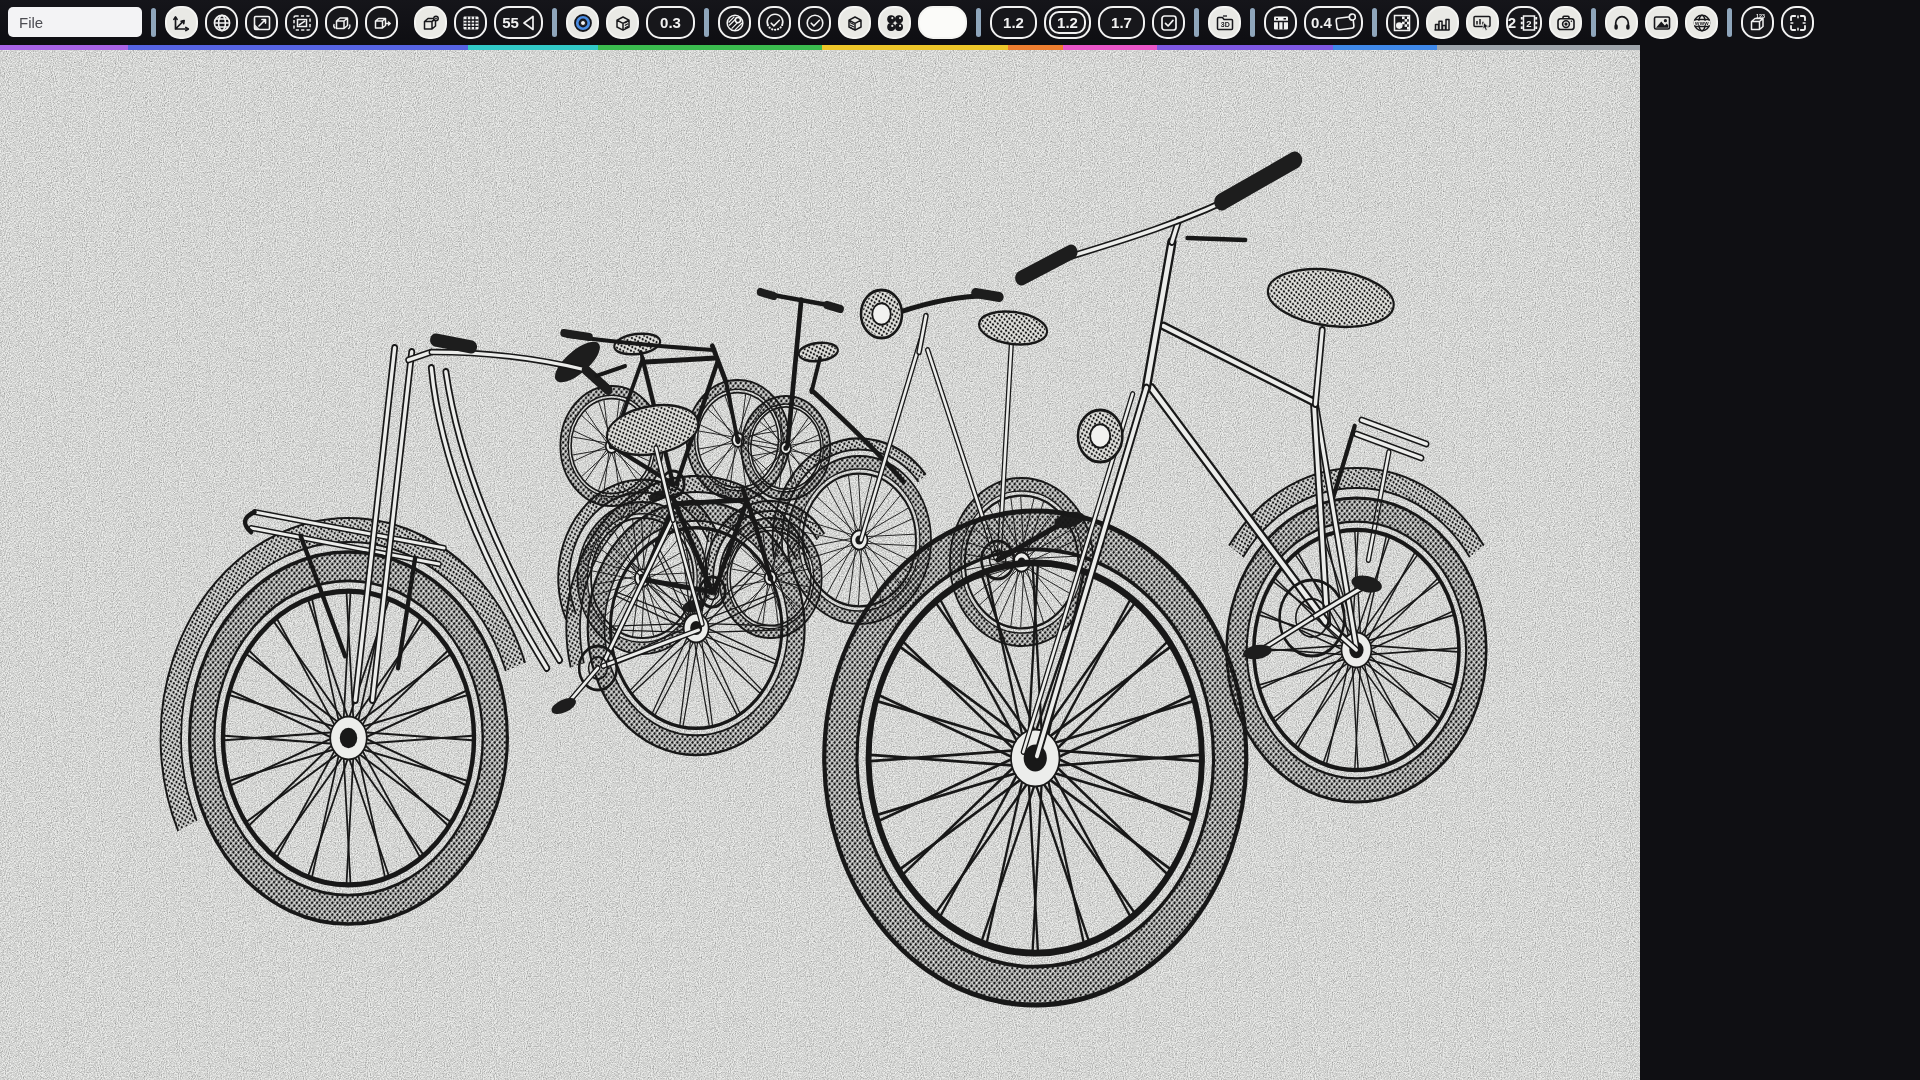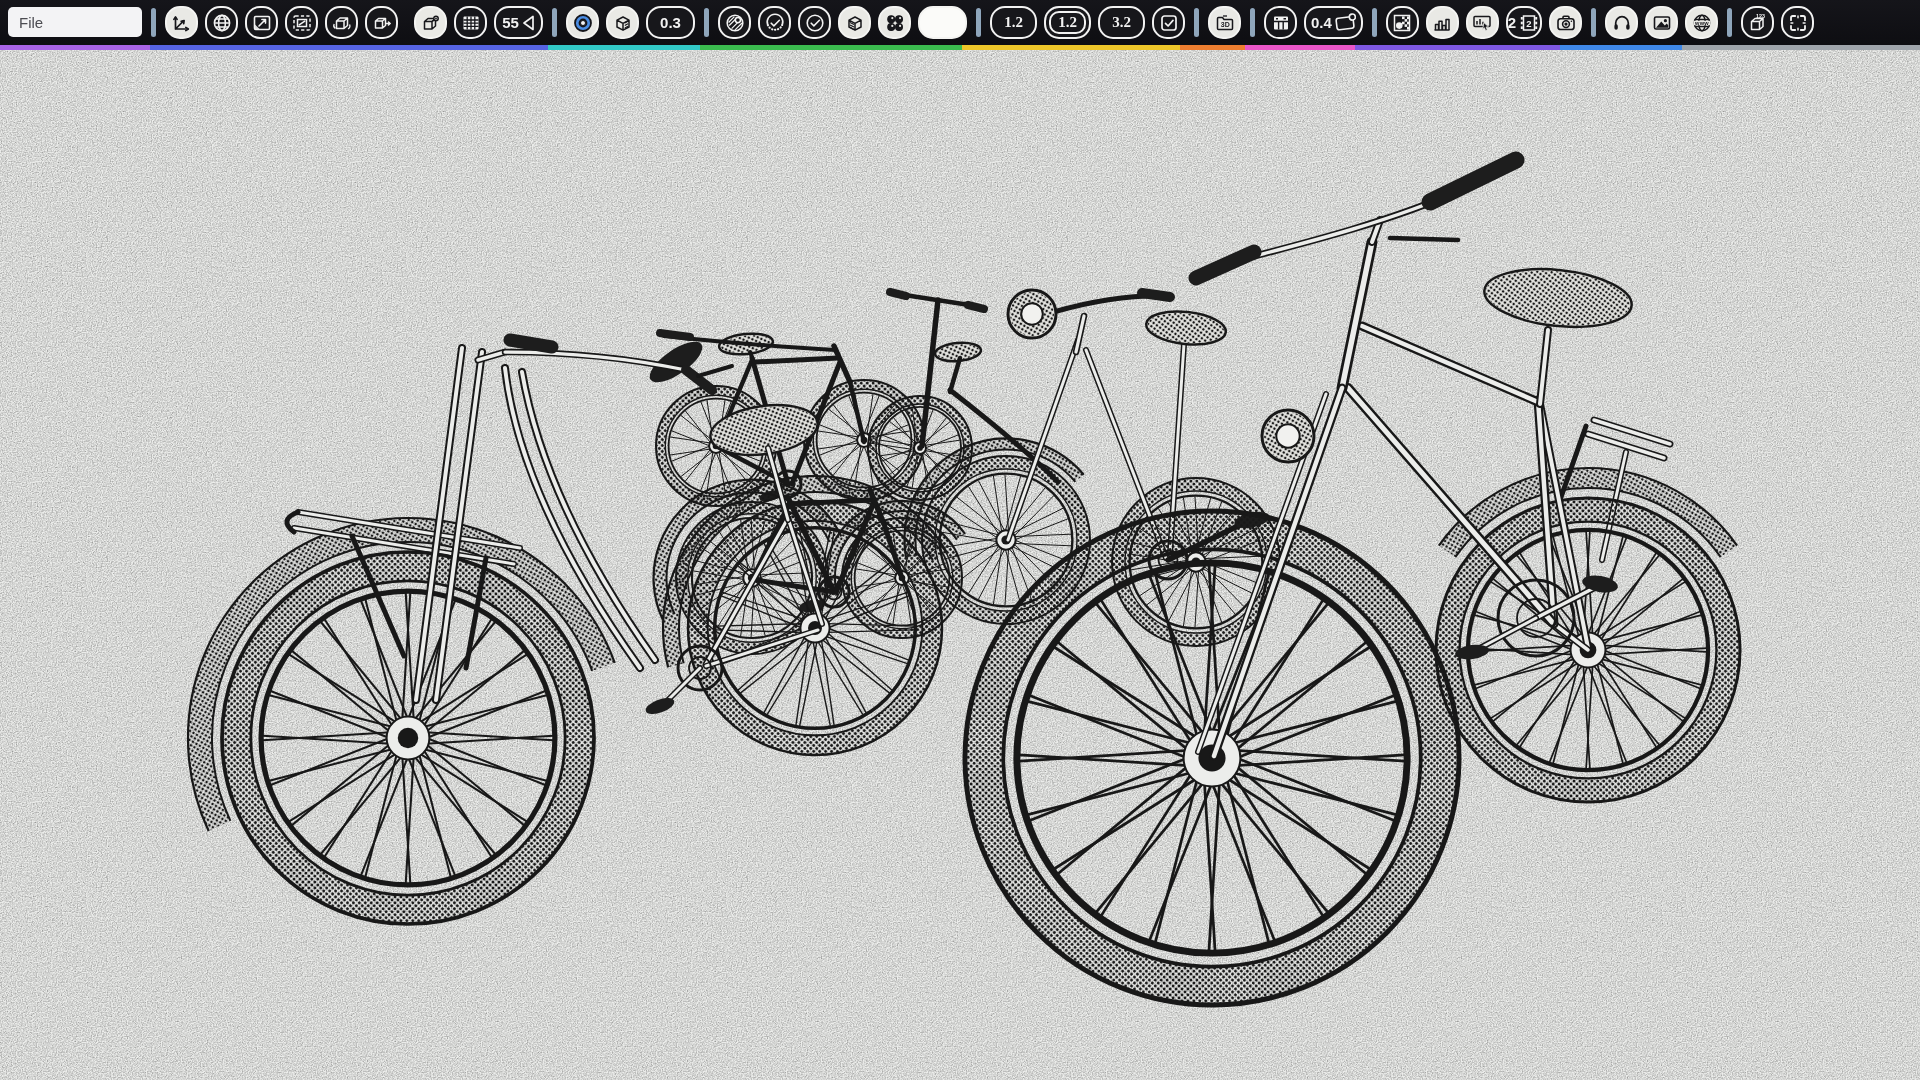--- a/index.html
+++ b/index.html
@@ -1,35 +1,35 @@
 <!DOCTYPE html>
 <html><head>
 <meta charset="utf-8">
 <style>
   html,body{margin:0;padding:0;}
   body{width:1920px;height:1080px;overflow:hidden;background:#0f0f13;
        font-family:"Liberation Sans",sans-serif;}
-  .app{width:1920px;height:1080px;display:flex;flex-direction:column;}
+  .app{width:1640px;height:1080px;display:flex;flex-direction:column;}
 
   
   .toolbar{position:relative;height:50px;background:linear-gradient(#15151a,#0d0d11);
            display:flex;align-items:flex-start;padding:6px 8px 0 8px;box-sizing:border-box;
            flex:none;z-index:2;}
   .tb-row{display:flex;align-items:flex-start;gap:7px;}
   .file-btn{height:30px;width:134px;margin-top:1px;background:#f3f3f5;border-radius:5px;
             color:#4c4c52;font-size:15px;display:flex;align-items:center;padding:0 11px;
             box-sizing:border-box;flex:none;cursor:default;}
   .sep{width:5px;height:29px;margin:2px 2px 0 2px;border-radius:3px;background:#8fa6bc;flex:none;}
   .tb{--btn-bg:#17171b;height:33px;min-width:33px;border-radius:15px;box-sizing:border-box;
       display:flex;align-items:center;justify-content:center;gap:2px;flex:none;
       background:var(--btn-bg);color:#f2f2f2;border:2px solid #f2f2f2;
       font-size:15px;font-weight:700;cursor:default;}
   .tb.light{--btn-bg:#e9e9e5;background:var(--btn-bg);color:#17171b;border-color:#f4f4f2;}
   .tb.wide{min-width:49px;padding:0 5px;}
-  .tb.pill{border-radius:15px;min-width:47px;font-family:Liberation Serif, serif;}
+  .tb.pill{border-radius:15px;min-width:47px;}
   .tb.double{box-shadow:inset 0 0 0 3px #17171b, inset 0 0 0 5px #f2f2f2;}
   .tb.swatch{background:#fbfbf9;min-width:49px;}
   .tb.gapL{margin-left:9px;}
   .tb svg{display:block;}
   .tb .lbl{line-height:1;}
   
   .strip{position:absolute;left:0;right:0;bottom:0;height:5px;display:flex;}
   .strip div{height:100%;}
 
   
@@ -229,21 +229,21 @@
         </div>
         <div class="tb swatch light"></div>
         <div class="sep" style="background: rgb(143, 166, 188);"></div>
         <div class="tb pill">
           <span class="lbl">1.2</span>
         </div>
         <div class="tb pill double">
           <span class="lbl">1.2</span>
         </div>
         <div class="tb pill">
-          <span class="lbl">3.2</span>
+          <span class="lbl">1.7</span>
         </div>
         <div class="tb">
           <span>
             <svg width="22" height="22" viewBox="0 0 22 22">
               <g fill="none" stroke="currentColor" stroke-width="1.7" stroke-linecap="round" stroke-linejoin="round">
                 <rect x="4" y="4" width="14" height="14" rx="2.5"></rect>
                 <path d="M7.5 11.4 l2.6 2.6 L15 8.4"></path>
               </g>
             </svg>
           </span>

